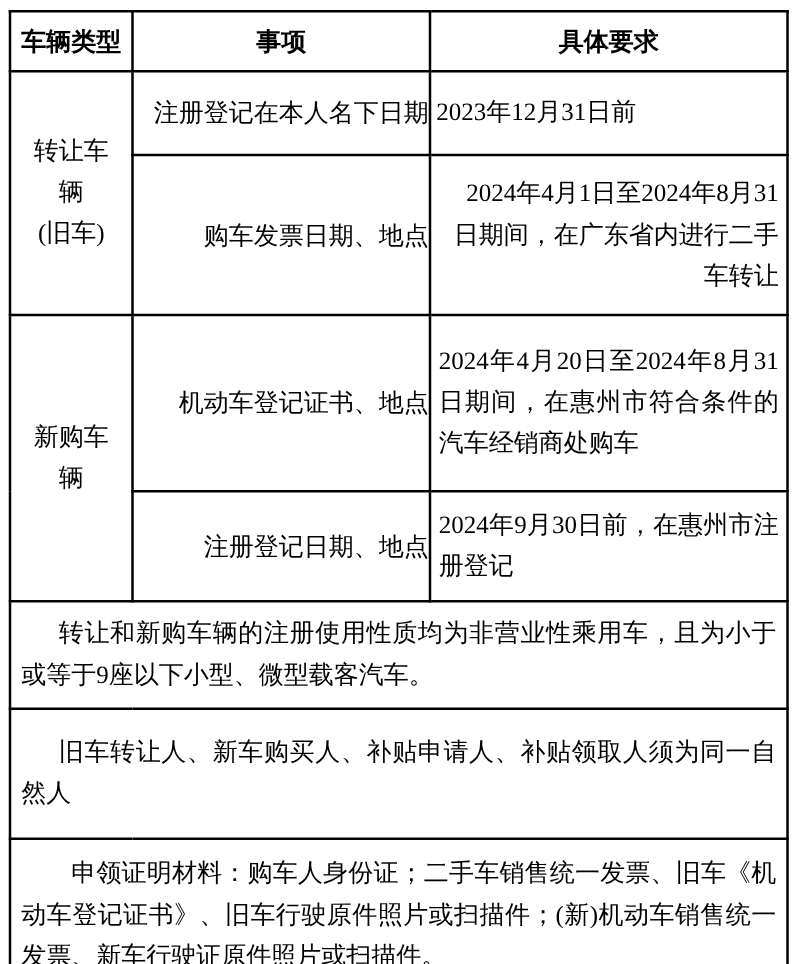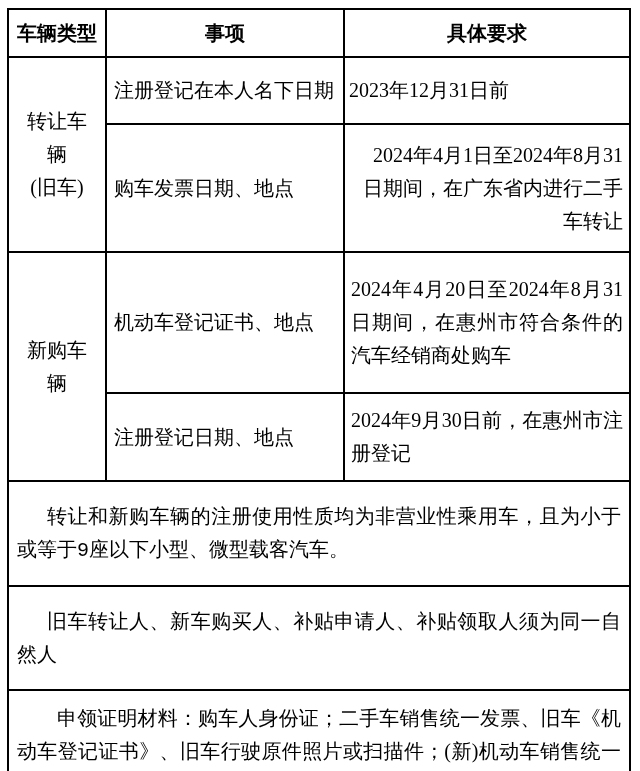--- a/index.html
+++ b/index.html
@@ -27,36 +27,36 @@
   }
   col.c1 { width: 98px; }
   col.c2 { width: 238px; }
   col.c3 { width: 286px; }
 
   tr.r-head  { height: 48px; }
   tr.r1  { height: 67px; }
   tr.r2  { height: 128px; }
   tr.r3  { height: 141px; }
   tr.r4  { height: 88px; }
-  tr.rn1 { height: 105px; font-family: Liberation Mono, monospace; }
+  tr.rn1 { height: 86px; }
   tr.rn2 { height: 104px; }
   tr.rn3 { height: 122px; border-radius: 25px; }
 
   th.header-cell {
     font-weight: bold;
     text-align: center;
     padding: 0;
   }
   td.type-cell {
     text-align: center;
     line-height: 33px;
     padding: 11px;
   }
   td.item-cell {
-    text-align: left;
+    text-align: right;
     padding: 0 0 0 7px;
     white-space: nowrap;
   }
   td.req-cell {
     text-align: left;
     line-height: 33px;
     padding: 0 6px;
   }
   td.req-tight { padding-left: 4px; }
   td.req-indent { text-indent: 1em; text-align: right; }

